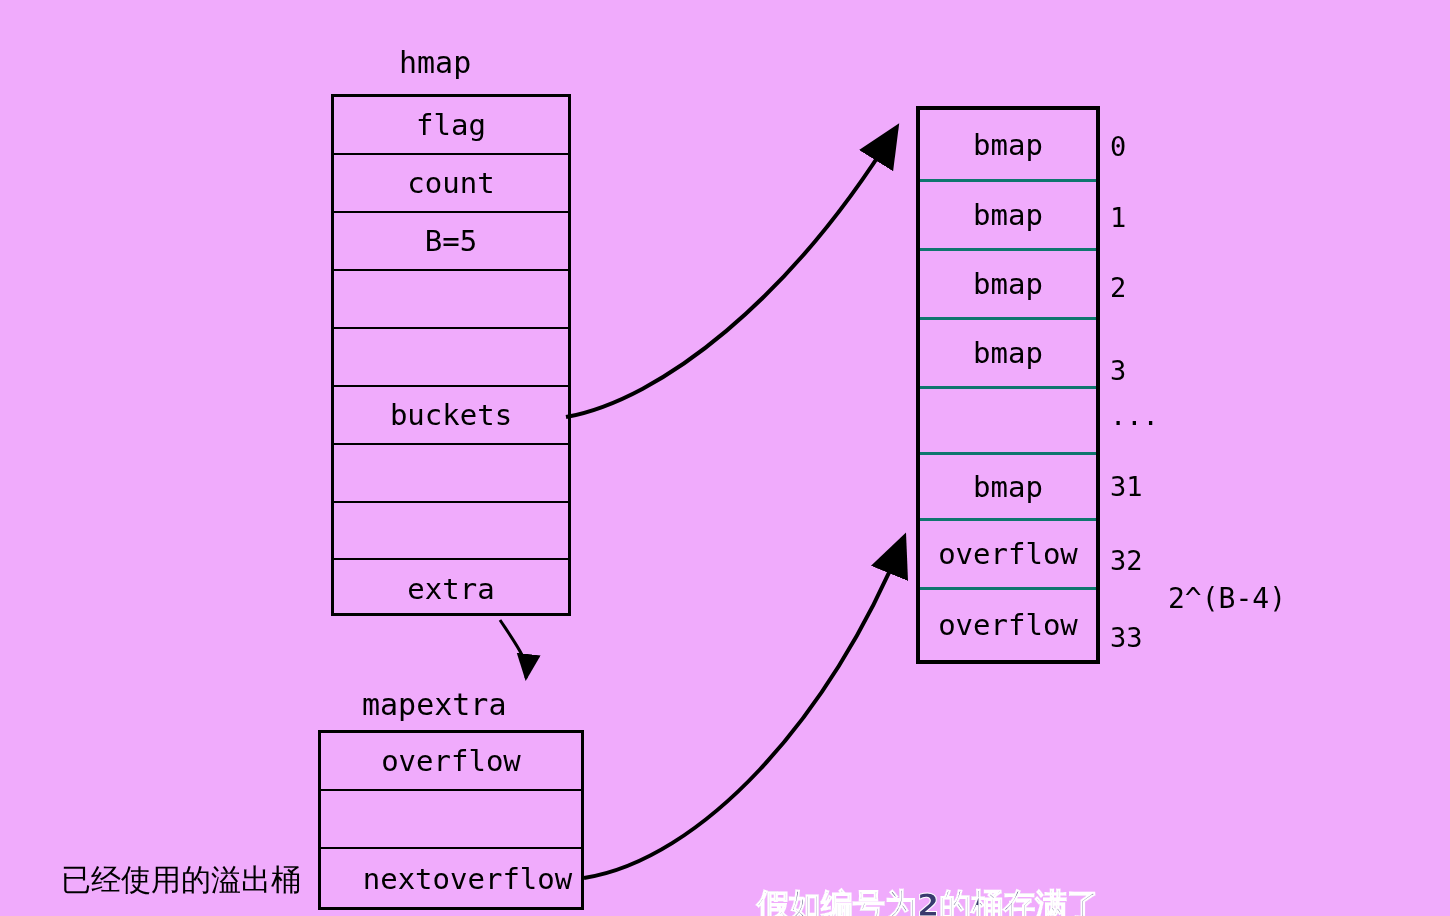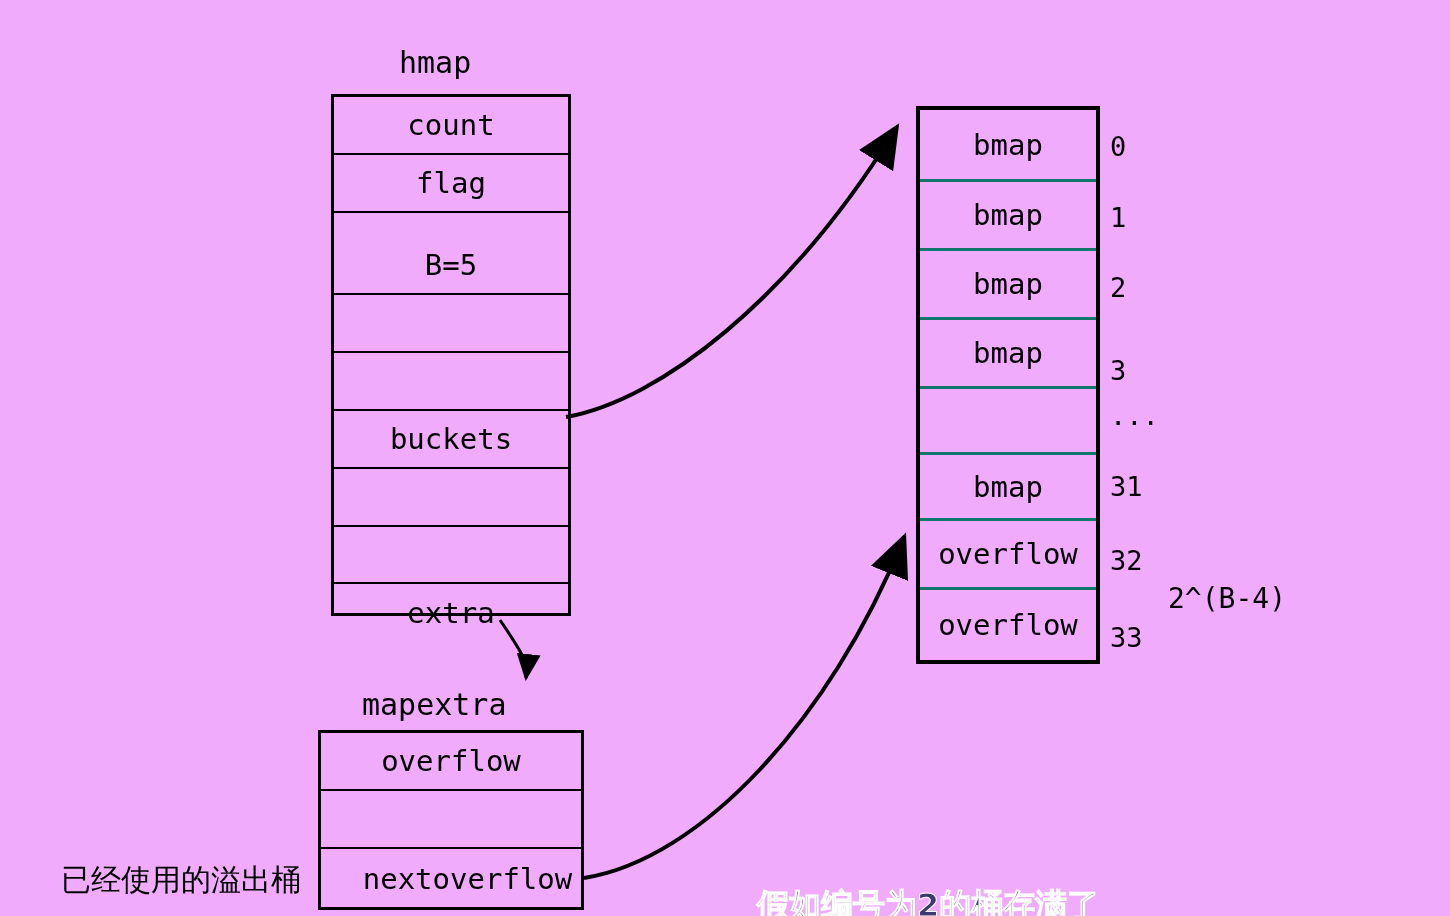--- a/index.html
+++ b/index.html
@@ -90,23 +90,23 @@
   }
 </style>
 </head>
 <body>
 
 <div id="canvas">
 
   <div class="label title" style="left:399px; top:45px;">hmap</div>
 
   <div class="struct" id="hmap-box" style="left:331px; top:94px; width:240px; height:522px;">
+    <div class="row" style="height:58px;">flag</div>
     <div class="row" style="height:58px;">count</div>
-    <div class="row" style="height:58px;">flag</div>
-    <div class="row" style="height:58px;margin-top:24px;">B=5</div>
+    <div class="row" style="height:58px;">B=5</div>
     <div class="row" style="height:58px;"></div>
     <div class="row" style="height:58px;"></div>
     <div class="row" style="height:58px;">buckets</div>
     <div class="row" style="height:58px;"></div>
     <div class="row" style="height:57px;"></div>
     <div class="row" style="height:57px;">extra</div>
   </div>
 
   <div class="struct" id="buckets-box" style="left:916px; top:106px; width:184px; height:558px; border-width:4px;">
     <div class="bucket-row" style="height:72px;">bmap</div>

